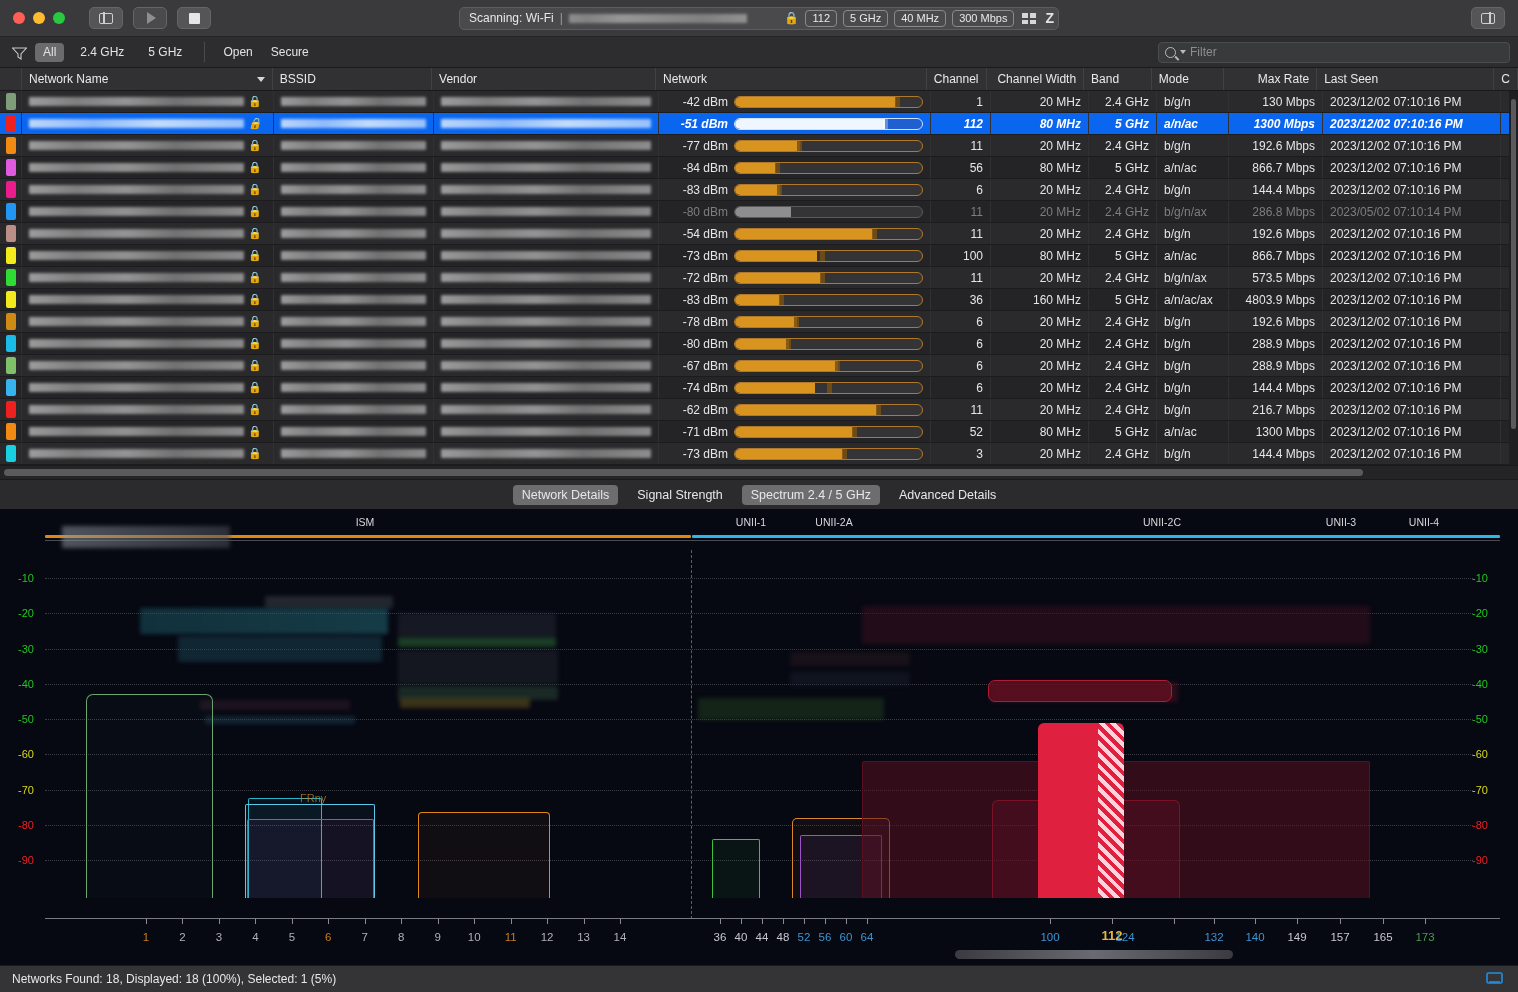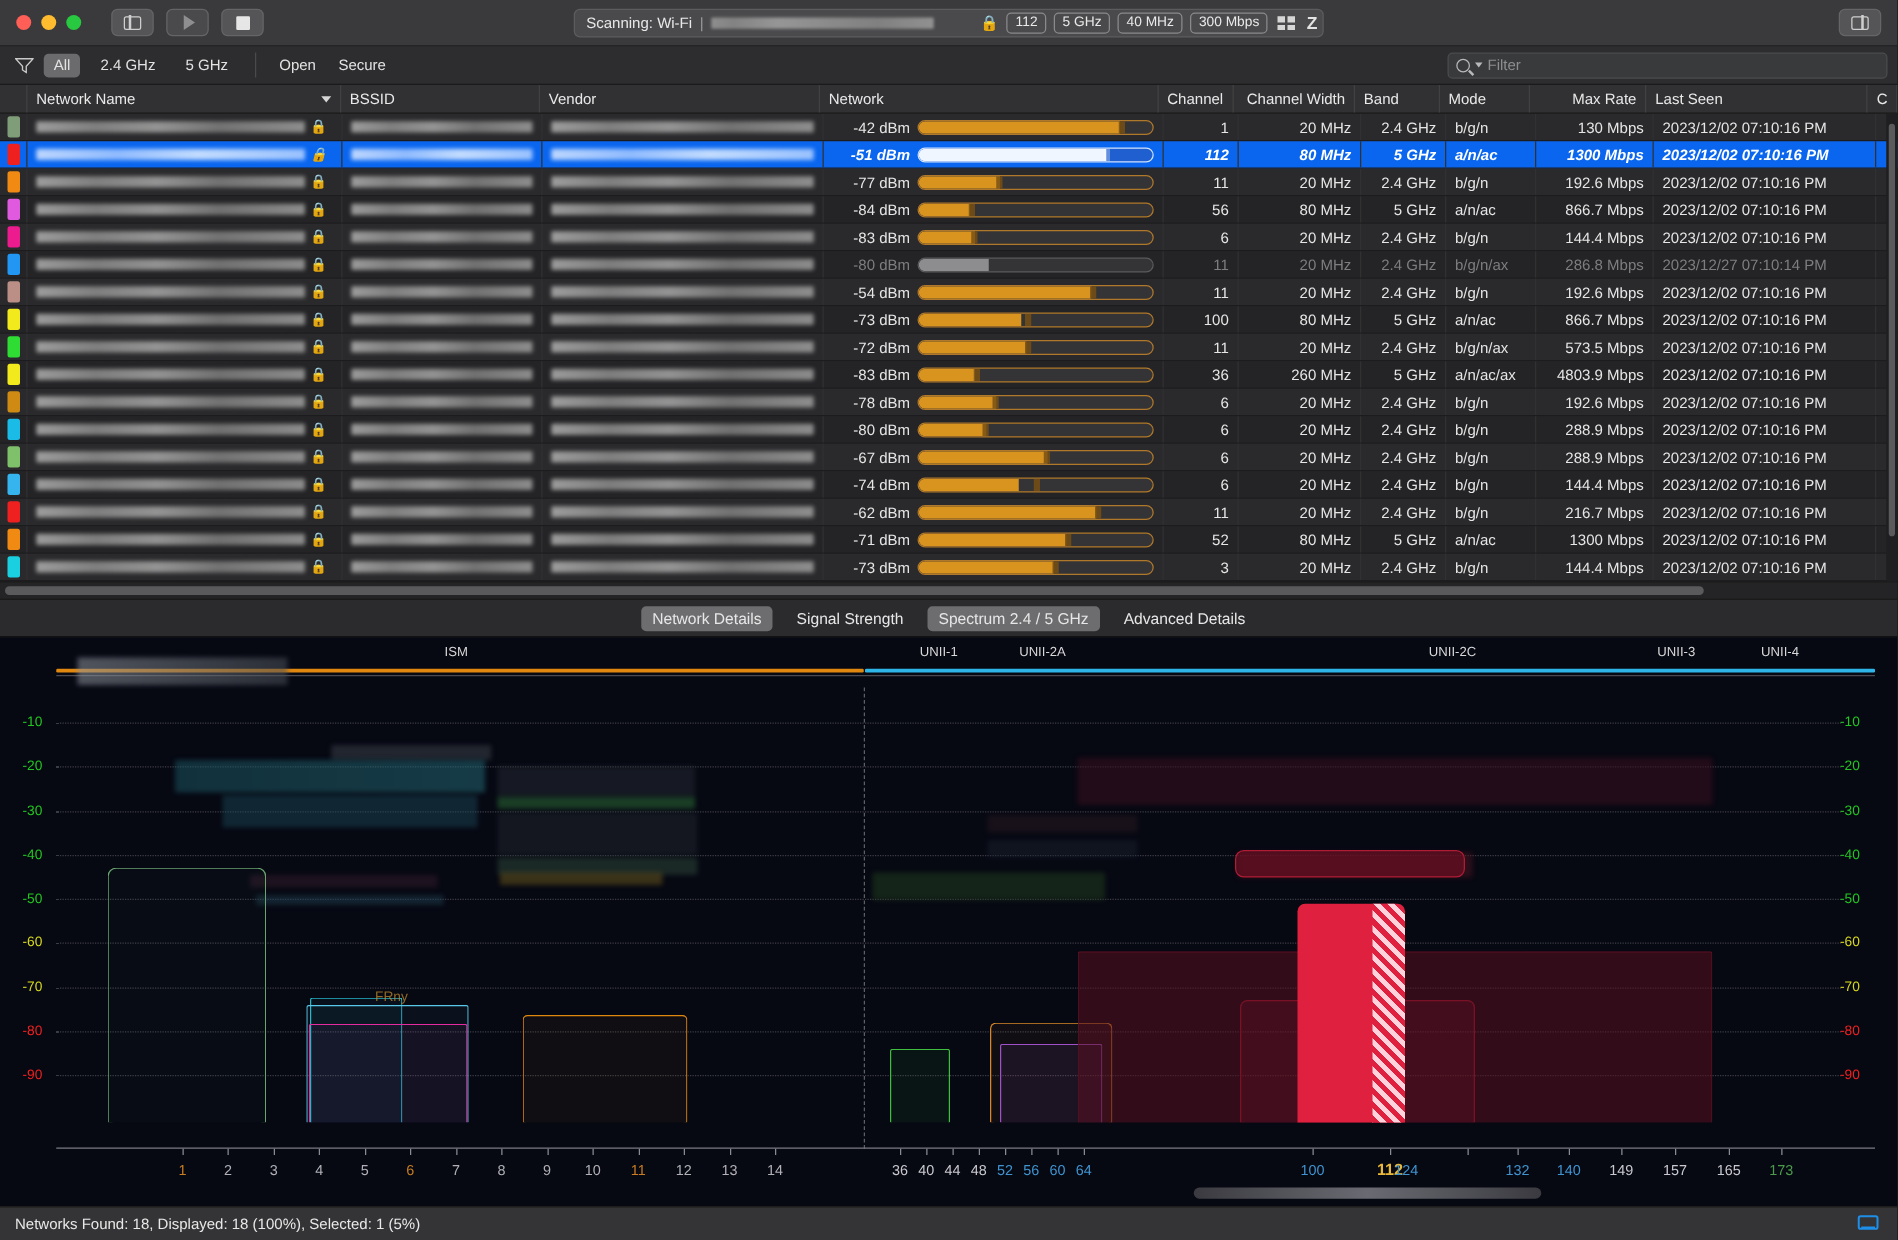--- a/index.html
+++ b/index.html
@@ -419,21 +419,21 @@
           <span class="sigtxt">-80 dBm</span>
           <div class="sigbar">
             <div class="sigfill" style="width:30%"></div>
           </div>
         </div>
         <div class="cell num" style="width: 60px;">11</div>
         <div class="cell num" style="width: 98px;">20 MHz</div>
         <div class="cell num" style="width: 68px;">2.4 GHz</div>
         <div class="cell" style="width: 72px;">b/g/n/ax</div>
         <div class="cell num" style="width: 94px;">286.8 Mbps</div>
-        <div class="cell" style="width: 178px;">2023/12/27 07:10:14 PM</div>
+        <div class="cell" style="width: 178px;">2023/05/02 07:10:14 PM</div>
         <div class="cell" style="flex: 1 1 0%;"></div>
       </div>
       <div class="row">
         <div class="c-color">
           <div class="chip" style="background:#bc8f86"></div>
         </div>
         <div class="cell" style="width: 252px;">
           <div class="blurbar" style="flex:1"></div>
           <div class="lockcell">
             <span class="lockglyph">🔒</span>
@@ -539,21 +539,21 @@
           <div class="blurbar" style="flex:1"></div>
         </div>
         <div class="cell" style="width: 272px;">
           <span class="sigtxt">-83 dBm</span>
           <div class="sigbar">
             <div class="sigfill" style="width:24%"></div>
             <div class="sigpeak" style="left:calc(26% - 5px)"></div>
           </div>
         </div>
         <div class="cell num" style="width: 60px;">36</div>
-        <div class="cell num" style="width: 98px;">260 MHz</div>
+        <div class="cell num" style="width: 98px;">160 MHz</div>
         <div class="cell num" style="width: 68px;">5 GHz</div>
         <div class="cell" style="width: 72px;">a/n/ac/ax</div>
         <div class="cell num" style="width: 94px;">4803.9 Mbps</div>
         <div class="cell" style="width: 178px;">2023/12/02 07:10:16 PM</div>
         <div class="cell" style="flex: 1 1 0%;"></div>
       </div>
       <div class="row">
         <div class="c-color">
           <div class="chip" style="background:#cf8a14"></div>
         </div>

